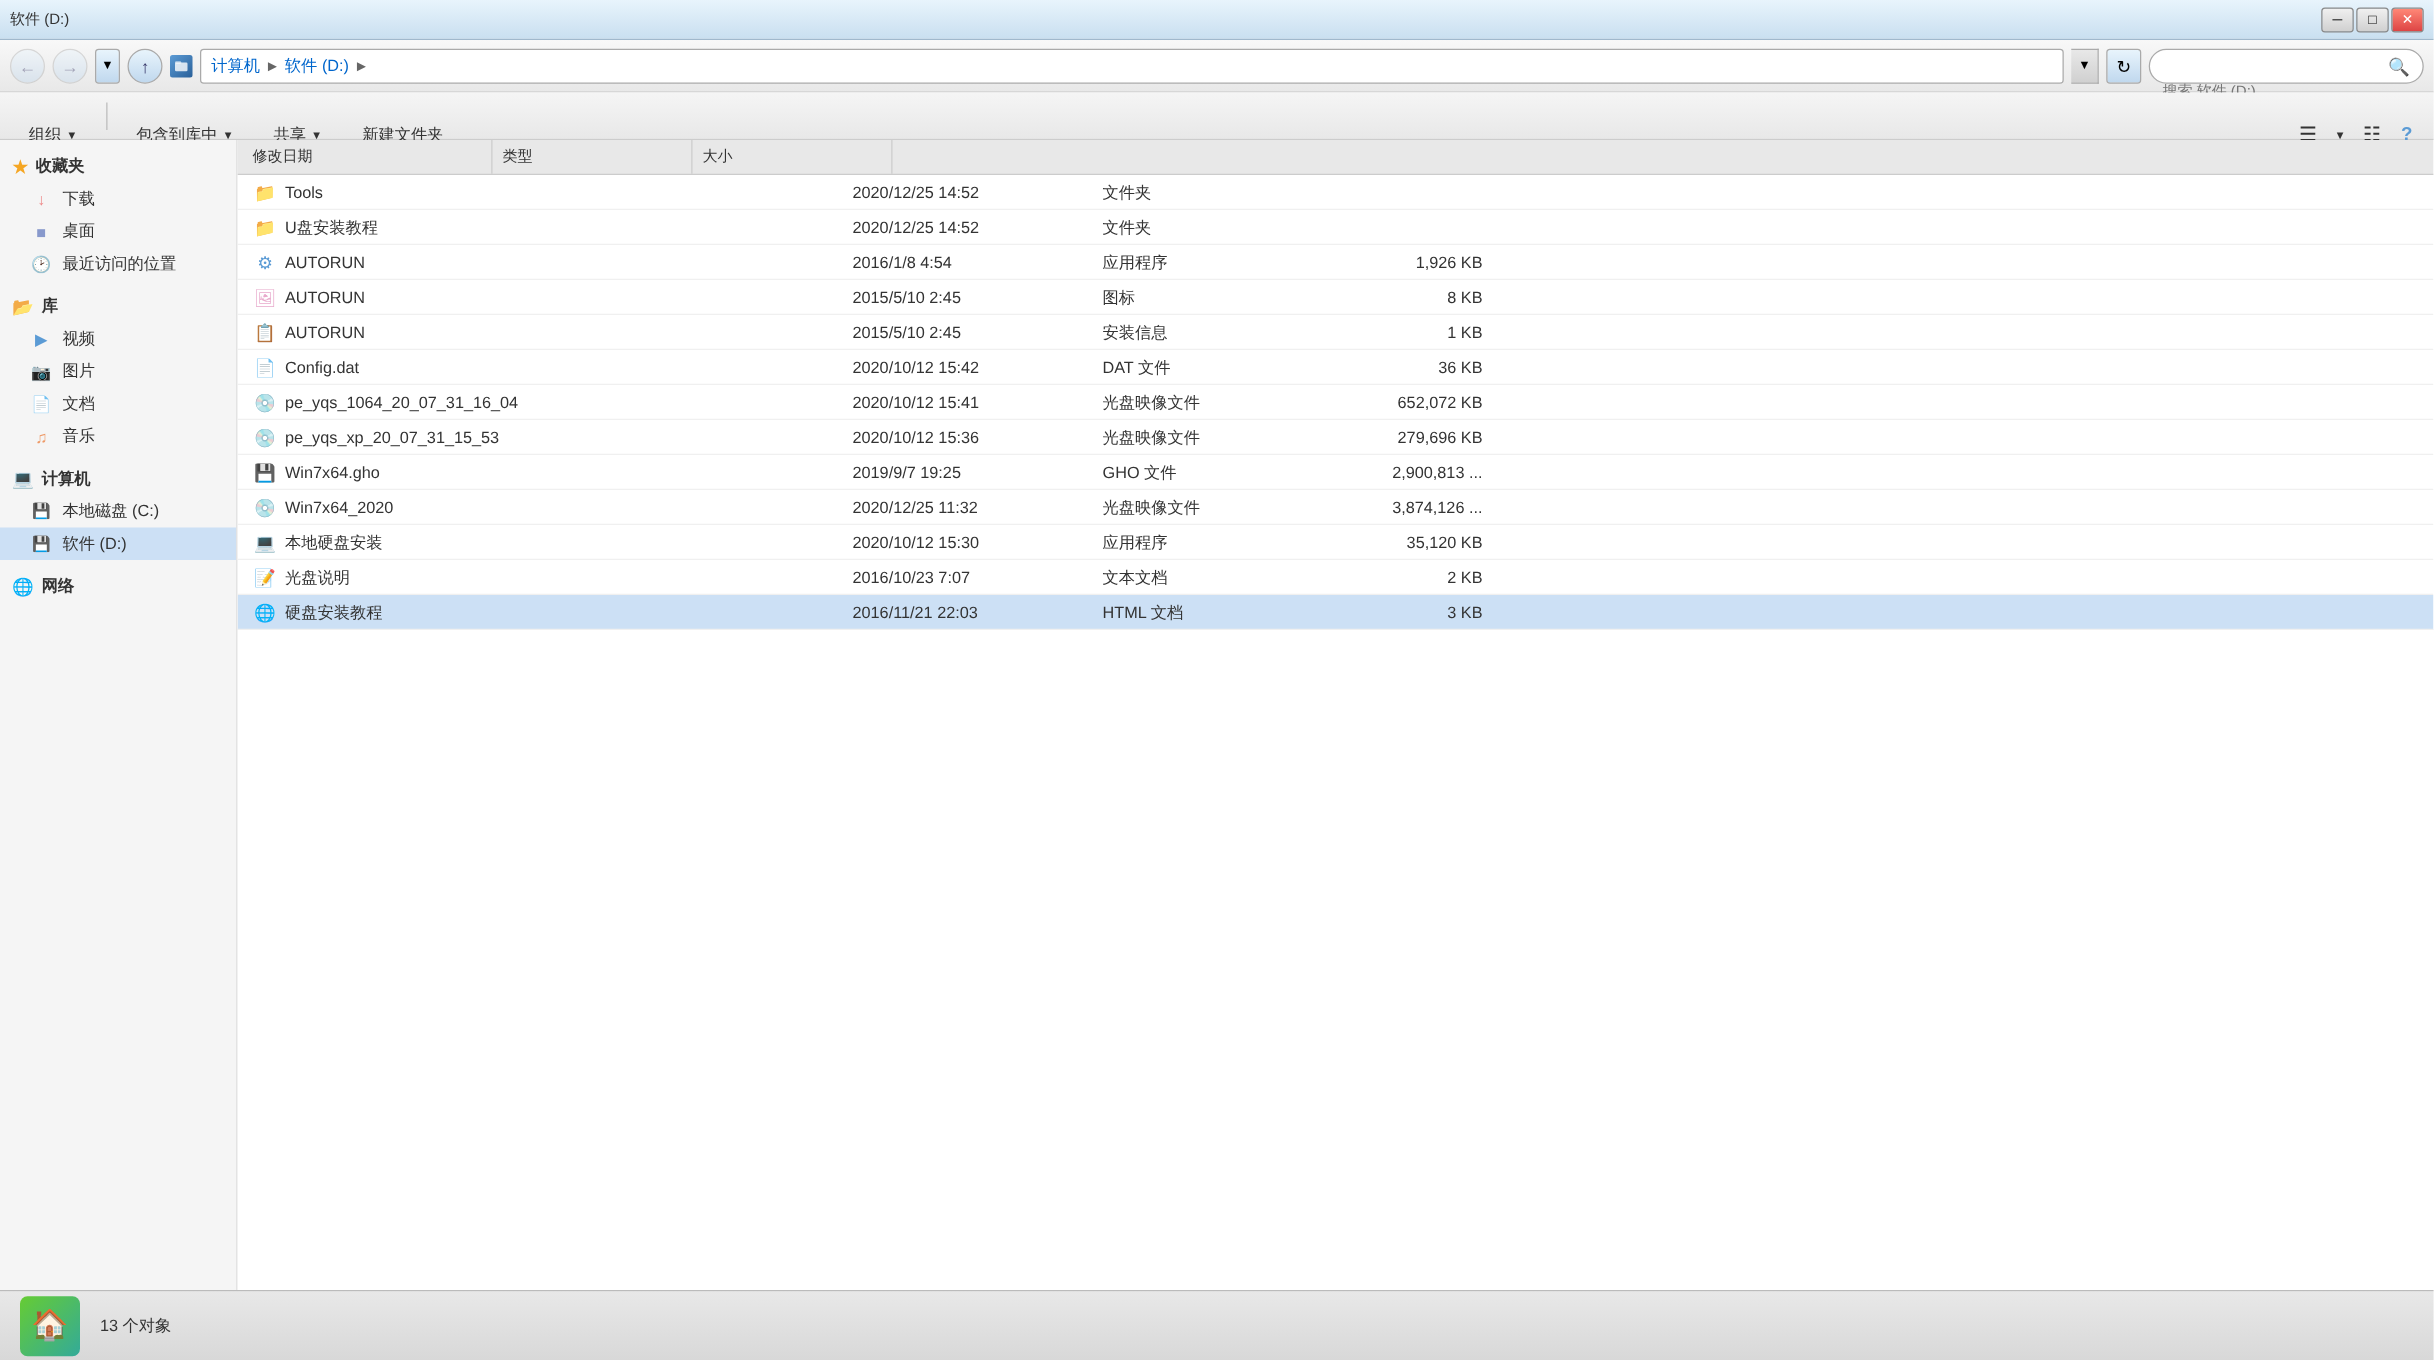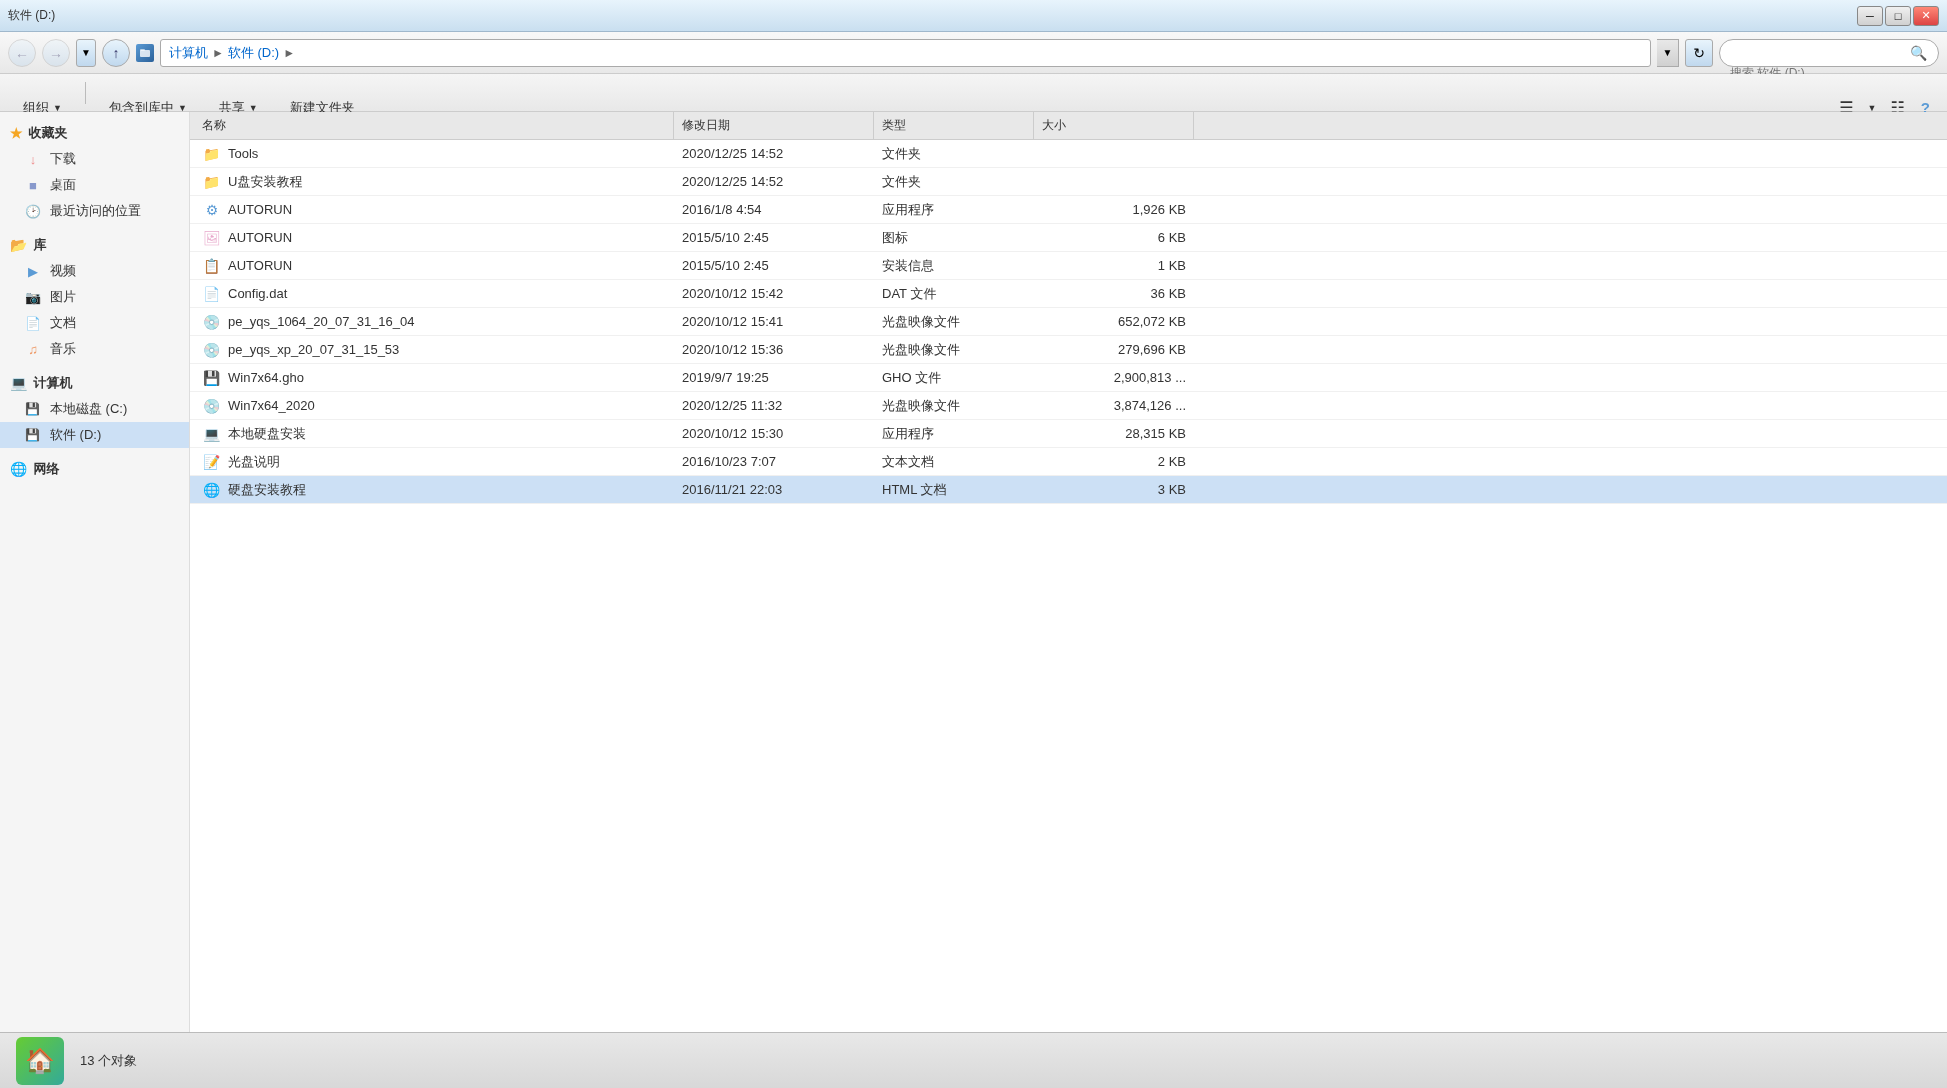--- a/index.html
+++ b/index.html
@@ -496,23 +496,20 @@
       <div class="sidebar-header">
         <span class="network-icon">🌐</span>
         <span>网络</span>
       </div>
     </div>
   </div>
 
   <div class="file-area">
 
     <div class="file-list-header">
-      <div class="col-header col-name">
-        <span>名称</span>
-      </div>
       <div class="col-header col-date">
         <span>修改日期</span>
       </div>
       <div class="col-header col-type">
         <span>类型</span>
       </div>
       <div class="col-header col-size">
         <span>大小</span>
       </div>
     </div>
@@ -545,21 +542,21 @@
       <div class="file-cell file-cell-type">应用程序</div>
       <div class="file-cell file-cell-size">1,926 KB</div>
     </div>
         <div class="file-row">
       <div class="file-cell file-cell-name">
         <div class="file-icon" style="color:#e8aacc">🖼</div>
         <span>AUTORUN</span>
       </div>
       <div class="file-cell file-cell-date">2015/5/10 2:45</div>
       <div class="file-cell file-cell-type">图标</div>
-      <div class="file-cell file-cell-size">6 KB</div>
+      <div class="file-cell file-cell-size">8 KB</div>
     </div>
         <div class="file-row">
       <div class="file-cell file-cell-name">
         <div class="file-icon" style="color:#888">📋</div>
         <span>AUTORUN</span>
       </div>
       <div class="file-cell file-cell-date">2015/5/10 2:45</div>
       <div class="file-cell file-cell-type">安装信息</div>
       <div class="file-cell file-cell-size">1 KB</div>
     </div>
@@ -608,21 +605,21 @@
       <div class="file-cell file-cell-type">光盘映像文件</div>
       <div class="file-cell file-cell-size">3,874,126 ...</div>
     </div>
         <div class="file-row">
       <div class="file-cell file-cell-name">
         <div class="file-icon" style="color:#5b9bd5">💻</div>
         <span>本地硬盘安装</span>
       </div>
       <div class="file-cell file-cell-date">2020/10/12 15:30</div>
       <div class="file-cell file-cell-type">应用程序</div>
-      <div class="file-cell file-cell-size">28,315 KB</div>
+      <div class="file-cell file-cell-size">35,120 KB</div>
     </div>
         <div class="file-row">
       <div class="file-cell file-cell-name">
         <div class="file-icon" style="color:#999">📝</div>
         <span>光盘说明</span>
       </div>
       <div class="file-cell file-cell-date">2016/10/23 7:07</div>
       <div class="file-cell file-cell-type">文本文档</div>
       <div class="file-cell file-cell-size">2 KB</div>
     </div>

